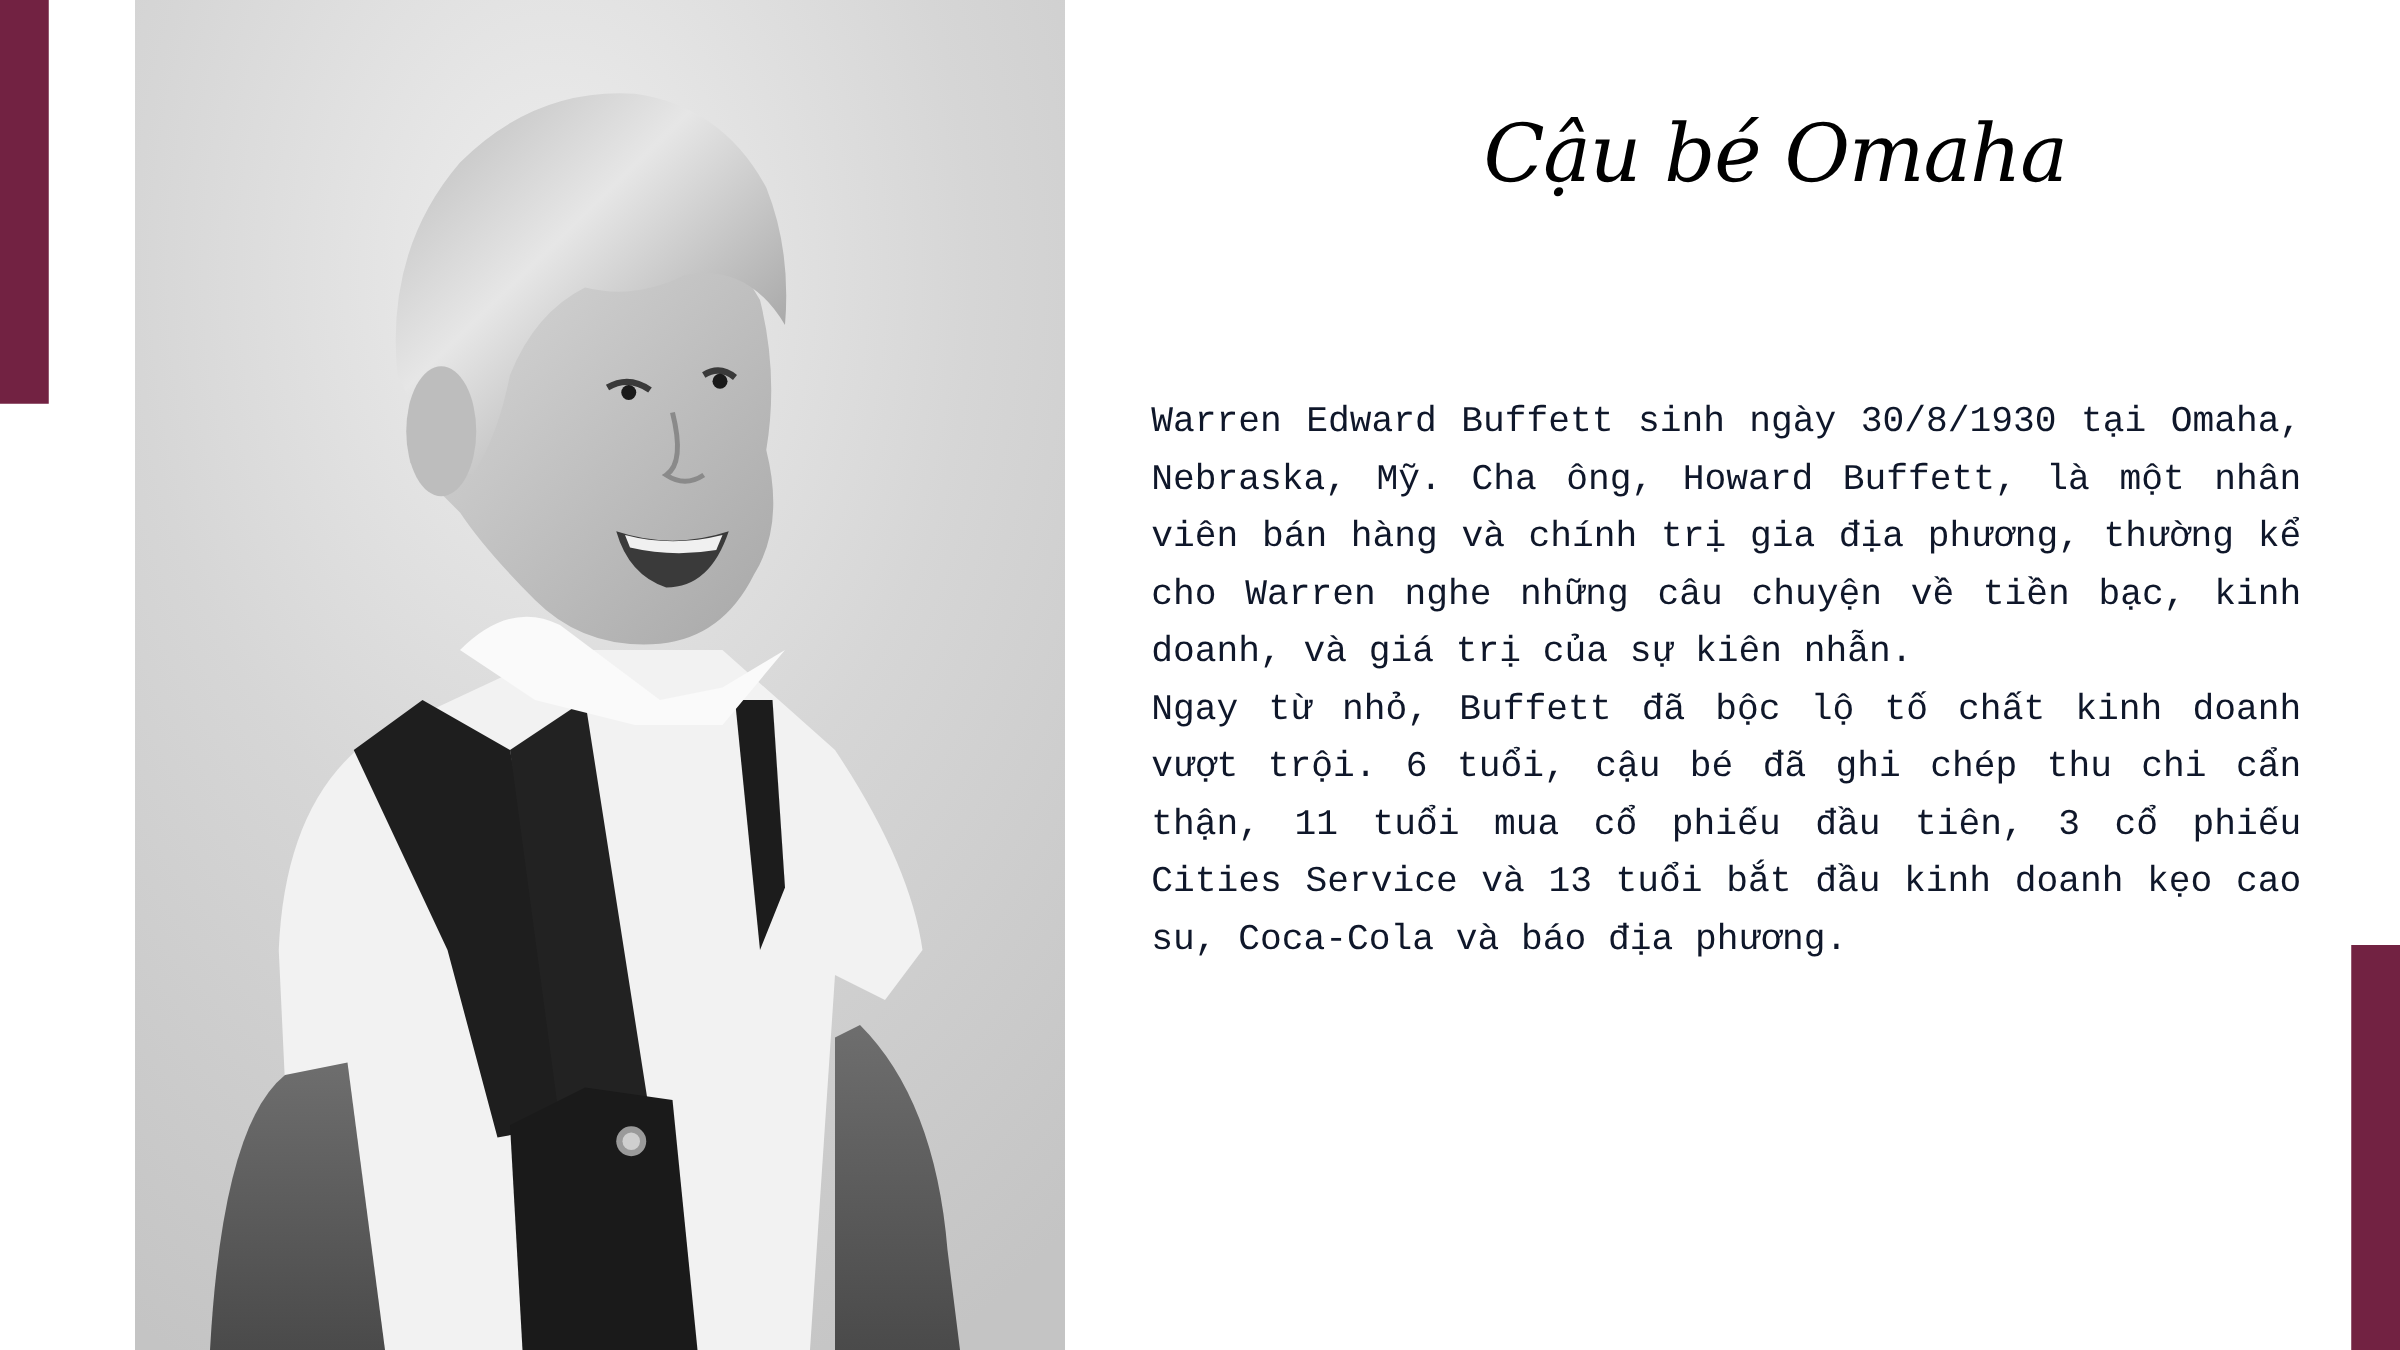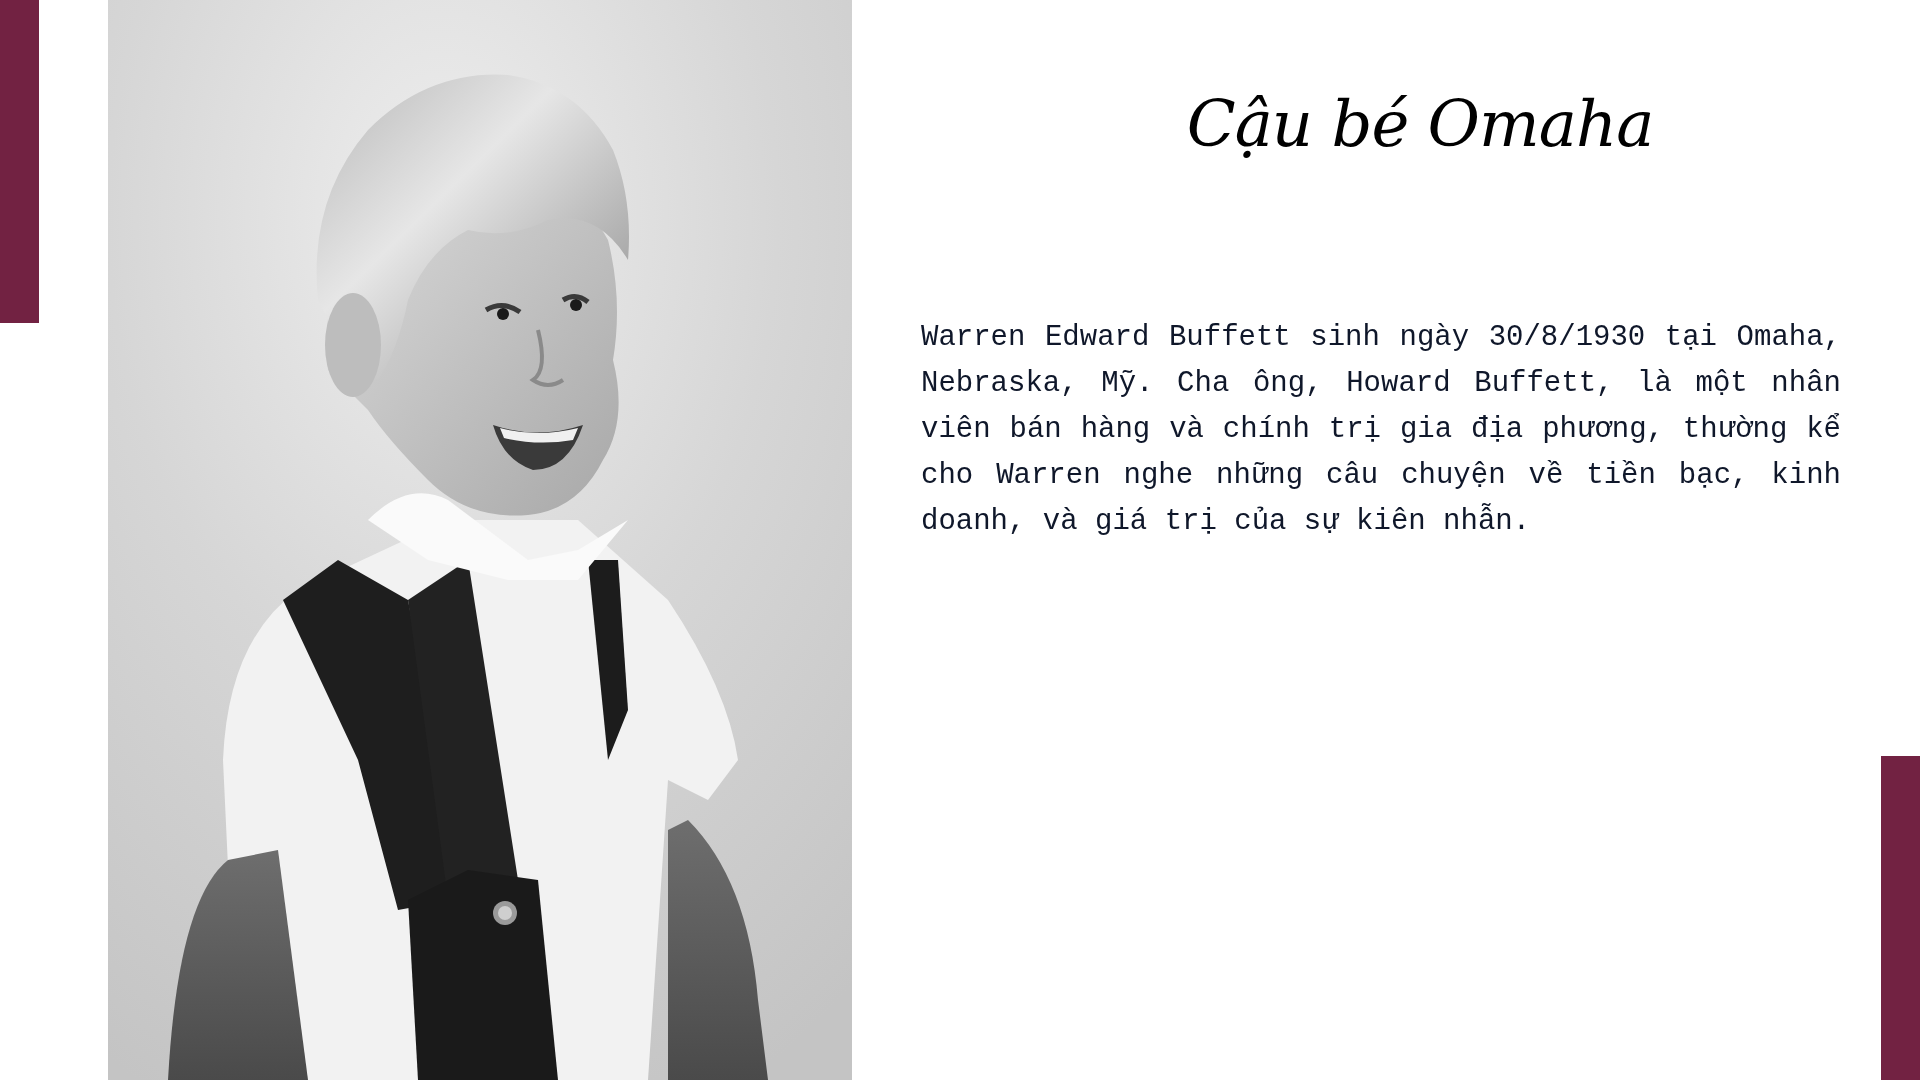--- a/index.html
+++ b/index.html
@@ -120,14 +120,15 @@
       <path d="M392 428 Q430 438 470 428 L465 440 Q430 446 396 438 Z" fill="#f0f0f0"></path>
     </svg>
   </div>
 
   <h1 class="title">
     <span class="line">Cậu bé Omaha</span>
   </h1>
 
   <div class="body-text">
     <p>Warren Edward Buffett sinh ngày 30/8/1930 tại Omaha, Nebraska, Mỹ. Cha ông, Howard Buffett, là một nhân viên bán hàng và chính trị gia địa phương, thường kể cho Warren nghe những câu chuyện về tiền bạc, kinh doanh, và giá trị của sự kiên nhẫn.</p>
+    <p>Ngay từ nhỏ, Buffett đã bộc lộ tố chất kinh doanh vượt trội. 6 tuổi, cậu bé đã ghi chép thu chi cẩn thận, 11 tuổi mua cổ phiếu đầu tiên, 3 cổ phiếu Cities Service và 13 tuổi bắt đầu kinh doanh kẹo cao su, Coca-Cola và báo địa phương.</p>
   </div>
 </div>
 
 </body></html>

